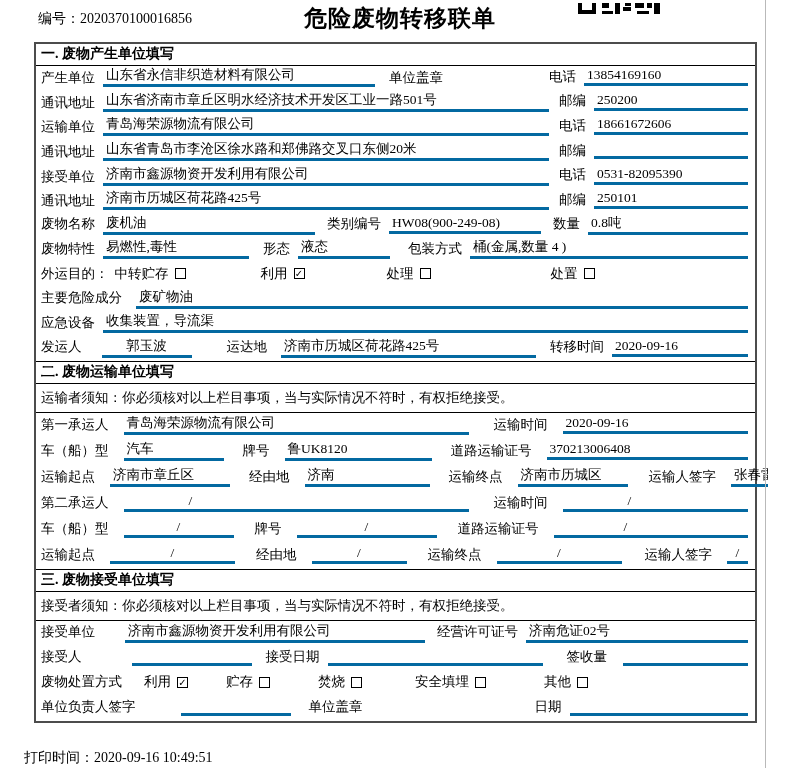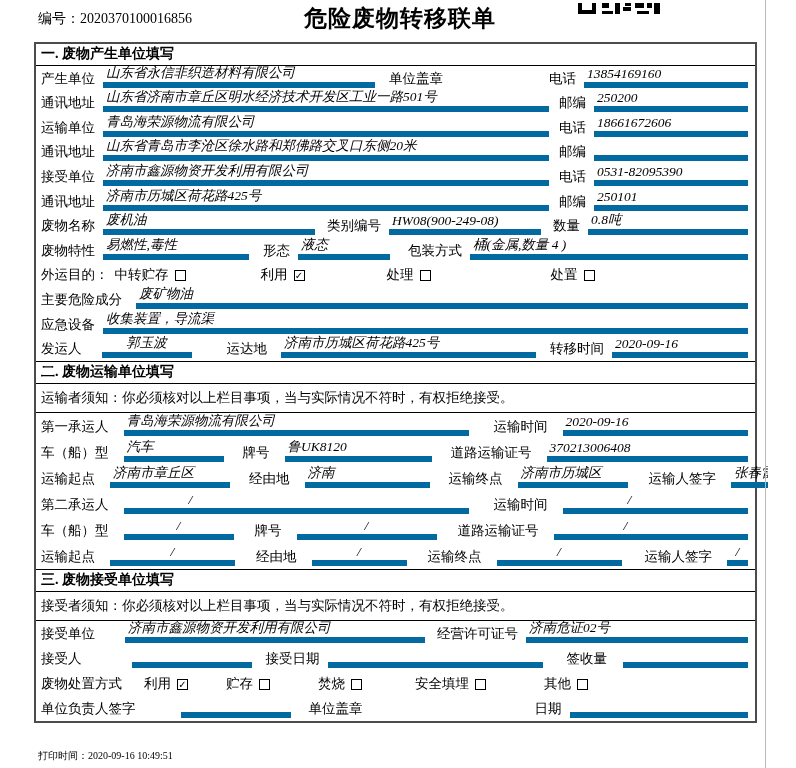--- a/index.html
+++ b/index.html
@@ -11,35 +11,35 @@
              font-size:23px;font-weight:bold;letter-spacing:1px;}
   .qr-frag{position:absolute;left:578px;top:0;}
   .form{position:absolute;left:34px;top:42px;width:723px;border:2px solid #4c4c4c;
         box-sizing:border-box;background:#fff;}
   .form *{box-sizing:border-box;}
   .sec-h{font-weight:bold;font-size:14px;height:22px;line-height:20px;
          padding-left:5px;border-bottom:1px solid #000;}
   .sec-h.mid{border-top:1px solid #000;height:23px;}
   .notice{font-size:13.5px;height:29px;line-height:28px;padding-left:5px;
           border-bottom:1px solid #000;white-space:nowrap;}
-  .row{display:flex;align-items:flex-end;height:24.6px;padding:0 7px 3px 5px;
+  .row{display:flex;align-items:center;height:24.6px;padding:0 7px 3px 5px;
        font-size:13.5px;white-space:nowrap;}
   .s2row{height:26px;gap:7px;}
   .s3row{height:25px;}
   .lbl{flex:none;}
-  .u{border-bottom:6px solid #0369a1;padding:0 3px;margin-left:8px;min-height:17px;flex:none;font-style:italic;}
+  .u{border-bottom:3px solid #0369a1;padding:0 3px;margin-left:8px;min-height:17px;flex:none;}
   .u.fill{flex:1 1 auto;}
   .u.ctr{text-align:center;}
   .lc{display:flex;align-items:flex-end;width:508px;flex:none;}
   .opt{display:inline-flex;align-items:center;}
   .cb{display:inline-block;width:11px;height:11px;border:1px solid #000;margin-left:6px;
       font-size:10px;line-height:10px;text-align:center;
       font-family:"DejaVu Sans",sans-serif;}
   .seal{margin-left:14px;}
-  .print{position:absolute;left:38px;top:749px;font-size:10px;white-space:nowrap;}
+  .print{position:absolute;left:24px;top:749px;font-size:14px;white-space:nowrap;}
 </style>
 </head>
 <body>
 
 <div class="page">
   <div class="serial"><span>编号：</span><span>2020370100016856</span></div>
   <div class="doc-title">危险废物转移联单</div>
   <div class="qr-frag">
     <svg width="82" height="11" viewBox="0 0 82 11" xmlns="http://www.w3.org/2000/svg">
       <rect x="0" y="0" width="18" height="11" fill="#000"></rect>

